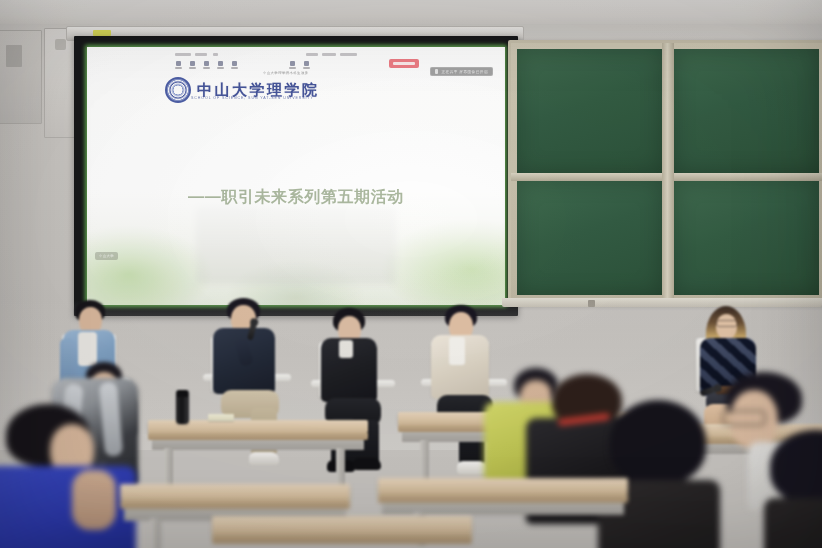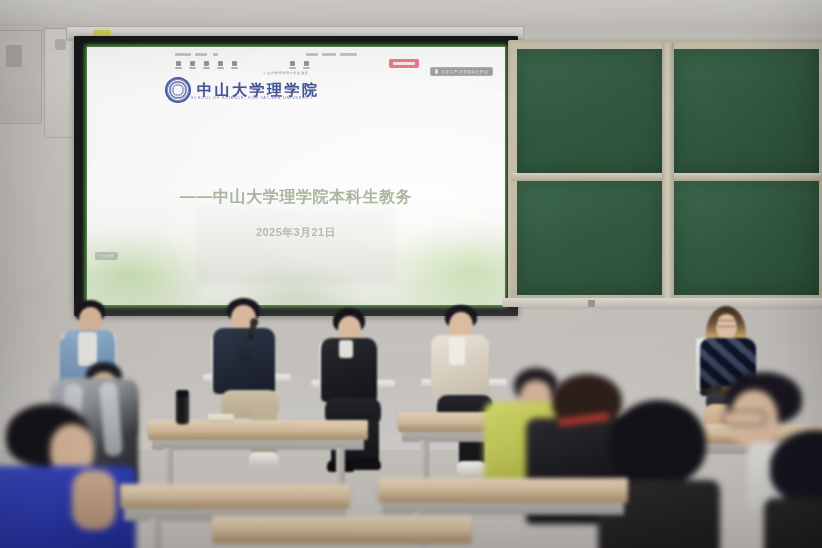--- a/index.html
+++ b/index.html
@@ -383,22 +383,21 @@
         <span class="logo-text">中山大学理学院</span>
       </div>
       <div class="logo-sub">SCHOOL OF SCIENCE, SUN YAT-SEN UNIVERSITY</div>
       <div class="logo-tag">中山大学理学院本科生教务</div>
 
       <div class="slide-chip">
         <span class="chip-dot"></span>
         <span class="chip-txt">正在共享  屏幕图像已开启</span>
       </div>
 
-      <div class="slide-subtitle">——中山大学理学院本科生教务</div>
-      <div class="slide-date">2025年3月21日</div>
+      <div class="slide-subtitle">——职引未来系列第五期活动</div>
 
       <div class="photo-badge">中山大学</div>
     </div>
   </div>
 
   <div class="board">
     <div class="board-inner">
       <div class="bpane bp1"></div>
       <div class="bpane bp2"></div>
       <div class="bpane bp3"></div>

